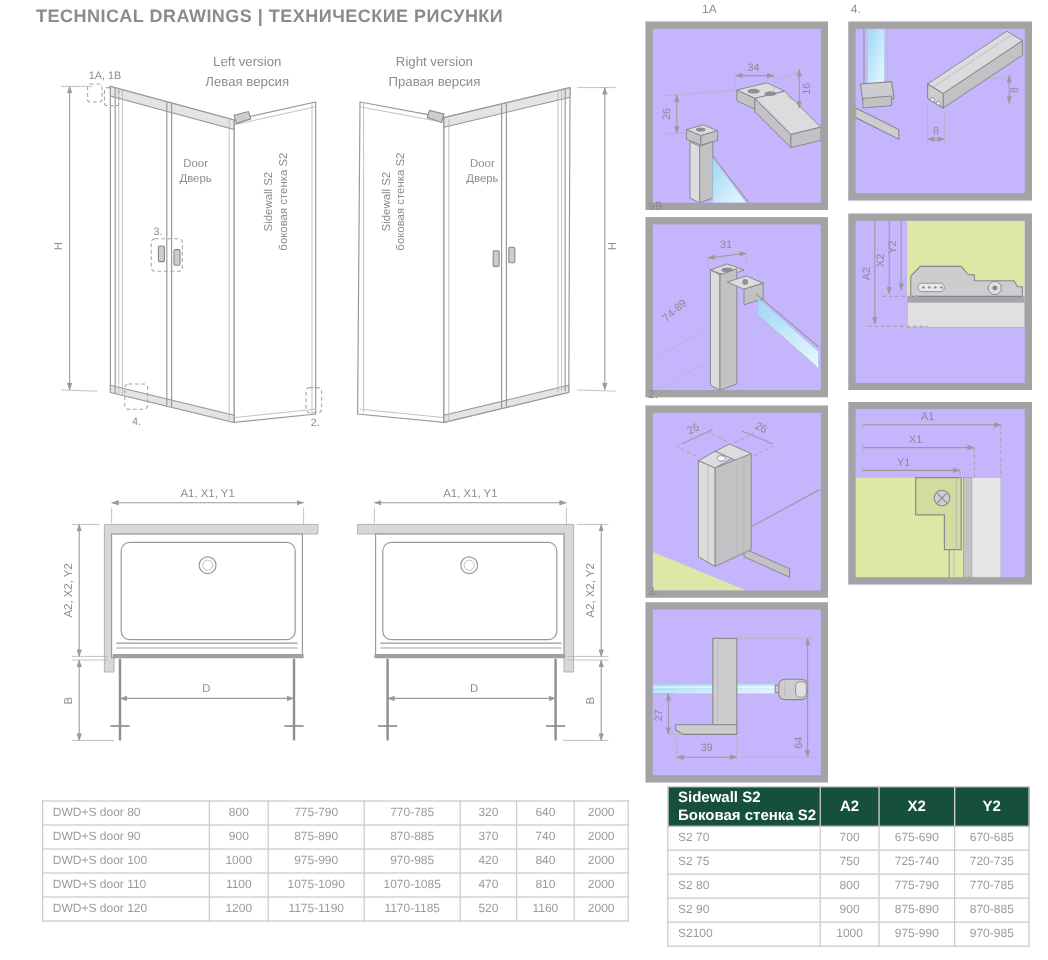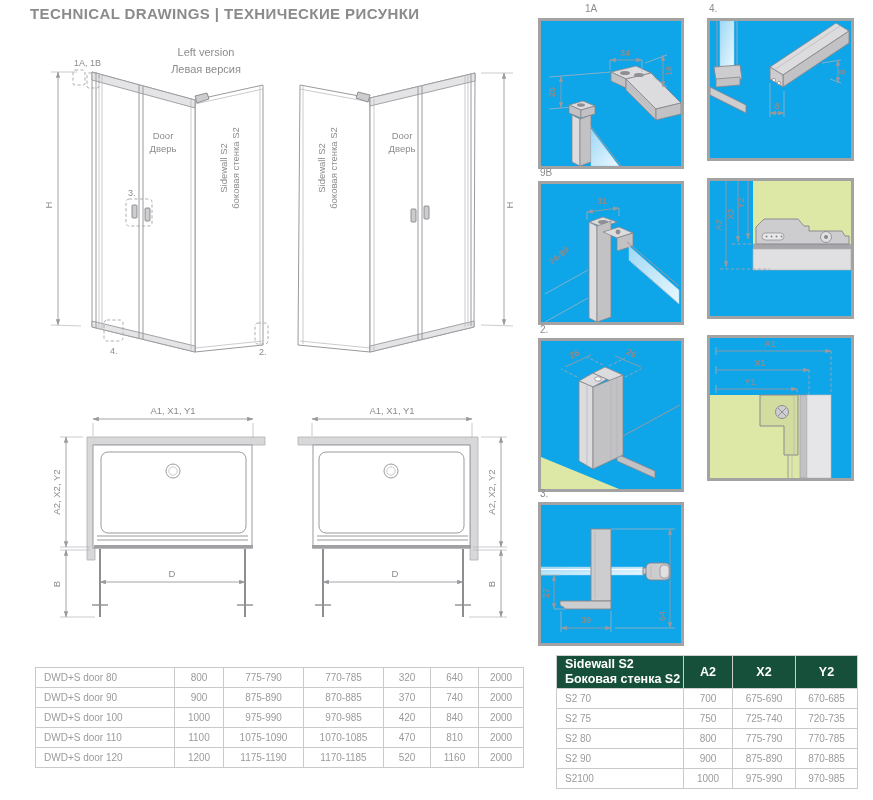--- a/index.html
+++ b/index.html
@@ -2,21 +2,21 @@
 <html><head>
 <meta charset="utf-8">
 <style>
   html,body{margin:0;padding:0;background:#fff;}
   .page{position:relative;width:873px;height:800px;background:#fff;overflow:hidden;
         font-family:"Liberation Sans",sans-serif;}
   .abs{position:absolute;}
   .page-title{left:30px;top:5px;font-size:15px;font-weight:700;color:#8b8b8b;letter-spacing:.4px;}
   .ver-title{font-size:11px;color:#8c8c8c;text-align:center;line-height:17px;}
   .det-label{font-size:10px;color:#8c8c8c;}
-  .det-box{border:3px solid #a3a3a3;background:#0ea5e9;font-weight:bold;}
+  .det-box{border:6px solid #a3a3a3;background:#c4b5fd;}
   svg text{font-family:"Liberation Sans",sans-serif;}
   .t9{font-size:9px;fill:#8c8c8c;}
   .t10{font-size:9.5px;fill:#8c8c8c;}
   .ln{stroke:#9a9a9e;stroke-width:1;fill:none;}
   .lt{stroke:#b6b6ba;stroke-width:.7;fill:none;}
   .dm{stroke:#9a9a9e;stroke-width:.9;fill:none;}
   .dsh{stroke:#a6a6aa;stroke-width:.9;fill:none;stroke-dasharray:3.2 2.2;}
   .wh{fill:#fff;stroke:#9a9a9e;stroke-width:1;}
   .rail{fill:#e4e4e6;stroke:#9a9a9e;stroke-width:.9;}
   .pf{fill:#cdcdd0;stroke:#87878b;stroke-width:.9;}
@@ -50,20 +50,24 @@
       </marker>
     </defs>
   </svg>
 
   <div class="abs page-title">TECHNICAL DRAWINGS  |  ТЕХНИЧЕСКИЕ РИСУНКИ</div>
 
   <div class="abs ver-title" style="left:141px;top:44px;width:130px;">
     <div>Left version</div>
     <div>Левая версия</div>
   </div>
+  <div class="abs ver-title" style="left:297px;top:44px;width:130px;">
+    <div>Right version</div>
+    <div>Правая версия</div>
+  </div>
 
   <svg class="abs" style="left:35px;top:58px;" width="245" height="315" viewBox="0 0 245 315">
     <g>
       <line class="lt" x1="16" y1="14" x2="42" y2="14"></line>
       <line class="lt" x1="16" y1="267" x2="46" y2="268"></line>
       <line class="dm" x1="23" y1="14" x2="23" y2="267" marker-start="url(#arr)" marker-end="url(#arr)"></line>
       <text class="t10" transform="translate(17,147) rotate(-90)" text-anchor="middle">H</text>
     </g>
     <g>
       <polygon class="wh" points="160,42 228,27 228,287 160,294"></polygon>

